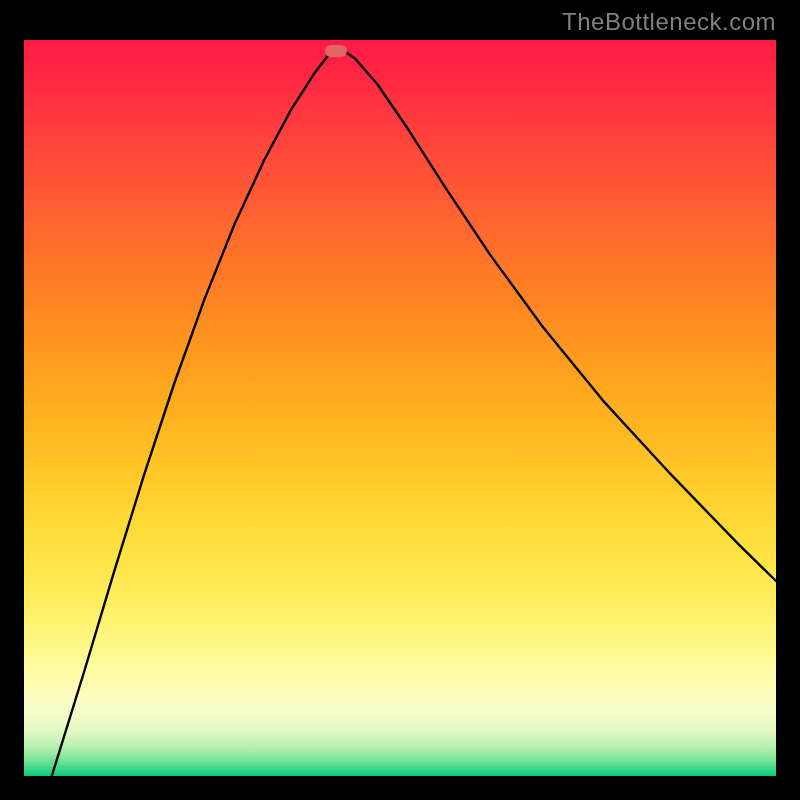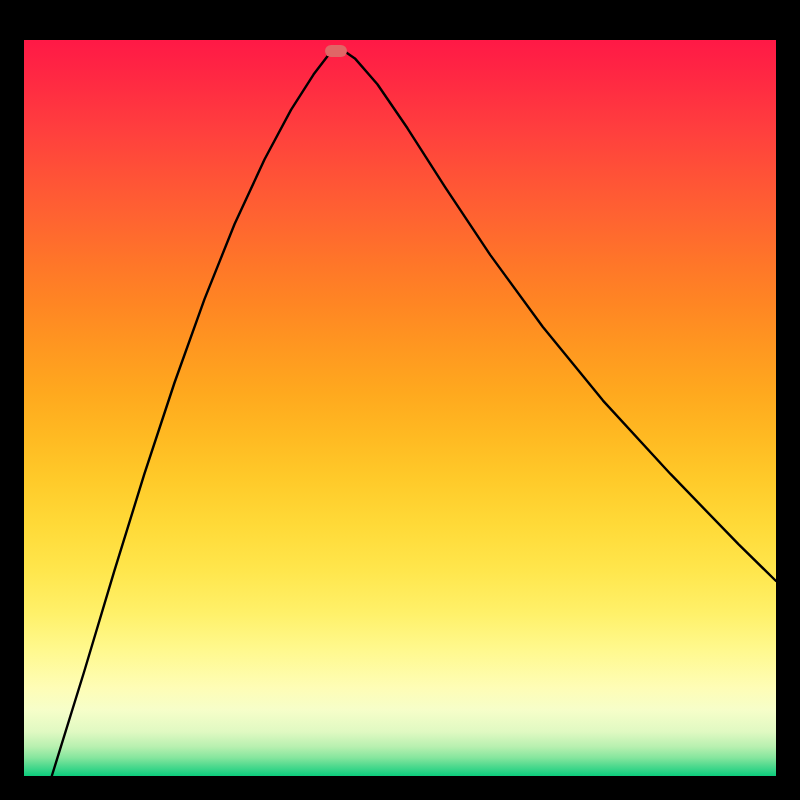--- a/index.html
+++ b/index.html
@@ -56,19 +56,20 @@
     position: absolute;
     left: 0; top: 0;
     width: 752px; height: 736px;
     overflow: visible;
   }
 </style>
 </head>
 <body>
 
 <div class="frame">
+  <div class="watermark">TheBottleneck.com</div>
   <div class="plot">
     <svg class="curve" viewBox="0 0 752 736" preserveAspectRatio="none">
       <path id="curve-path" fill="none" stroke="#000000" stroke-width="2.4" stroke-linecap="round" stroke-linejoin="round" d="M 27.8 736.0 L 60.2 631.5 L 90.2 531.4 L 120.3 434.2 L 150.4 343.0 L 180.5 259.1 L 210.6 184.0 L 240.6 119.2 L 267.0 69.9 L 289.5 34.6 L 304.6 14.7 L 315.8 8.1 L 330.9 18.4 L 353.4 44.2 L 383.5 88.3 L 421.1 147.2 L 466.2 214.9 L 518.9 287.0 L 579.0 360.6 L 646.7 434.2 L 714.4 504.2 L 752.0 541.0"></path>
     </svg>
     <div id="marker" class="marker" style="left: 312.08px; top: 11.04px; background: rgb(224, 102, 102);"></div>
   </div>
 </div>
 
 </body></html>

